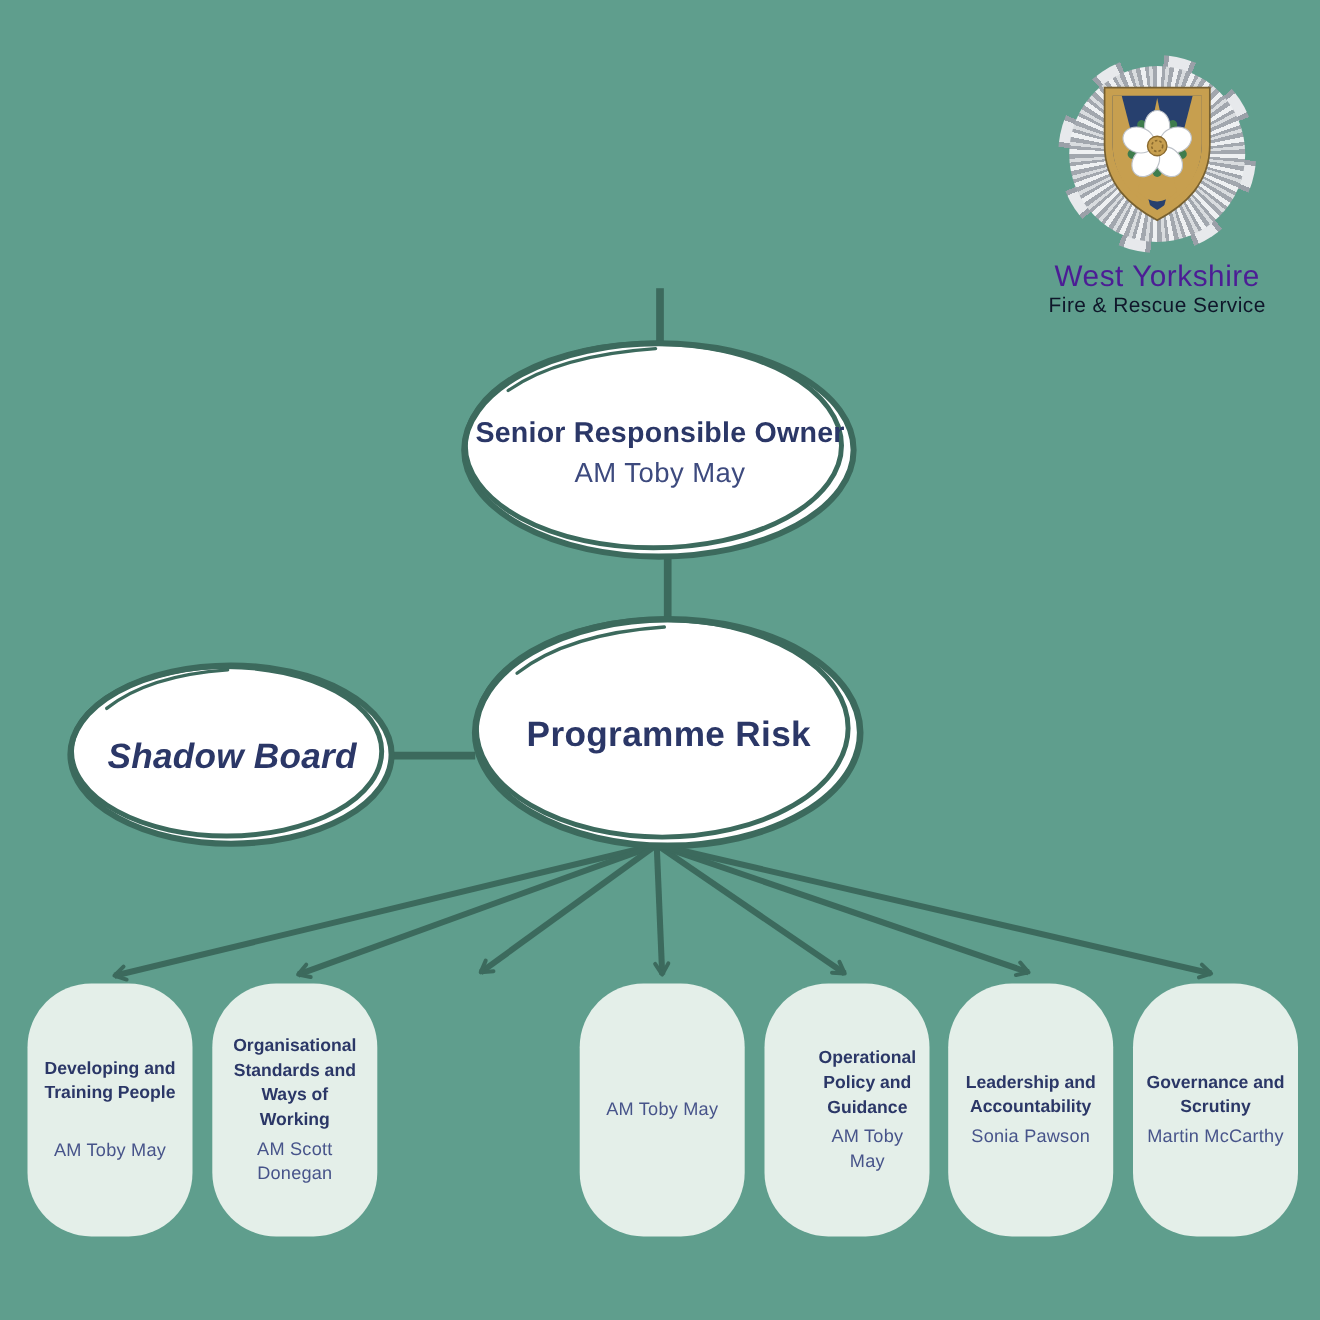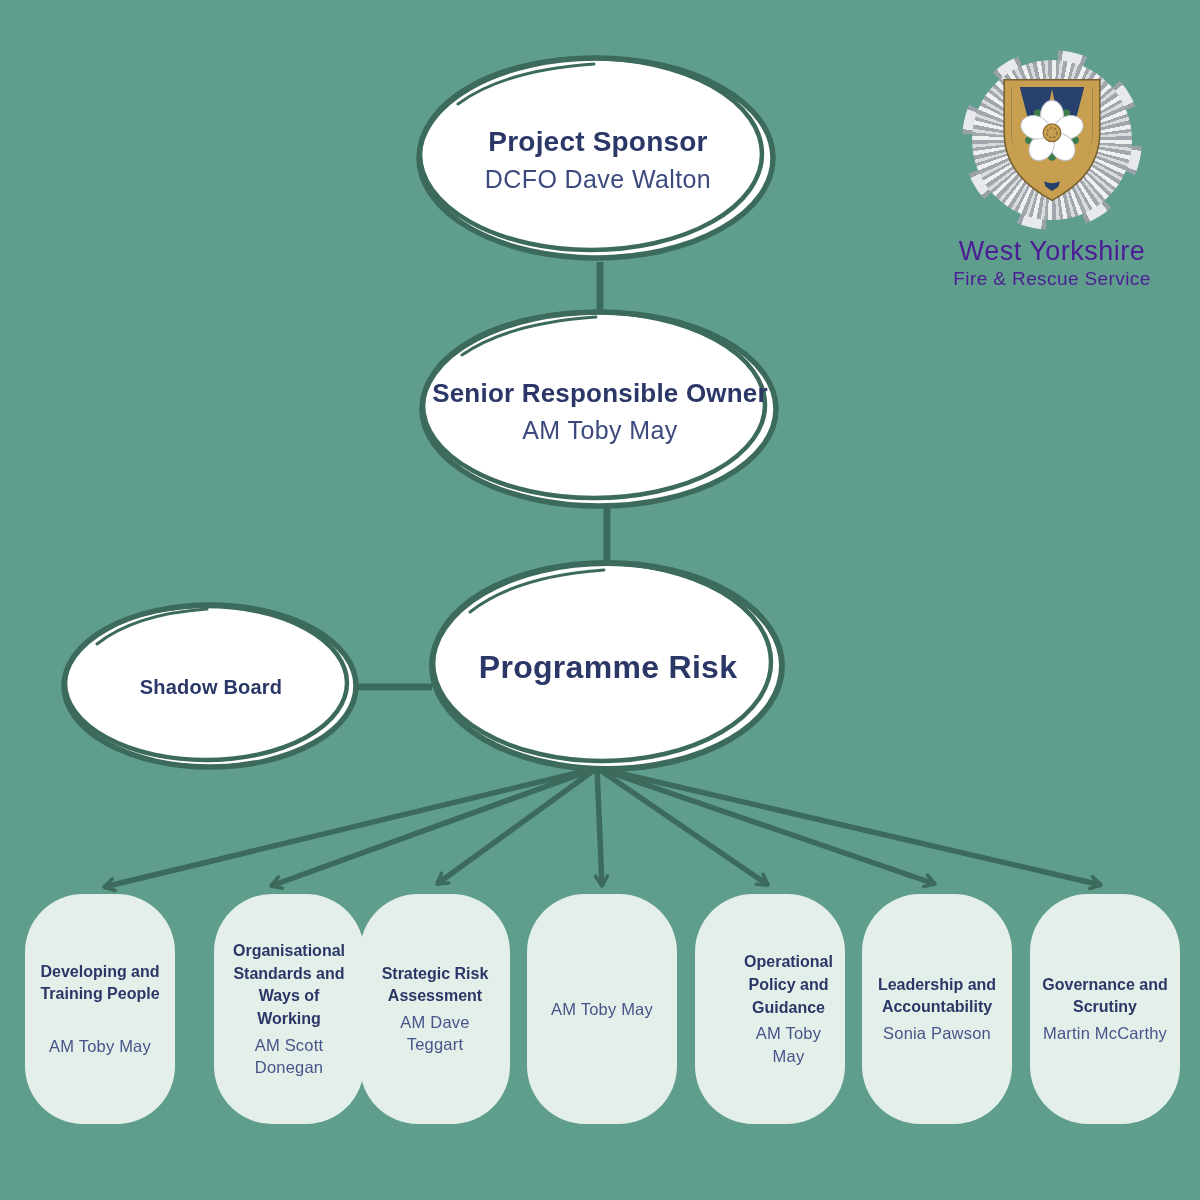--- a/index.html
+++ b/index.html
@@ -31,33 +31,33 @@
   #node-sponsor .e-name  { font-size:25px; }
 
   #node-sro { left:410px; top:305px; width:380px; height:212px; }
   #node-sro .e-title { font-size:26px; }
   #node-sro .e-name  { font-size:25px; }
 
   #node-programme-board { left:422px; top:556px; width:372px; height:222px; }
   #node-programme-board .e-title { font-size:32px; letter-spacing:.3px; }
 
   #node-shadow-board { left:55px; top:598px; width:312px; height:178px; }
-  #node-shadow-board .e-title { font-size:20px; }
+  #node-shadow-board .e-title { font-size:32px;font-style:italic; }
 
   
   .board-row { position:absolute; left:0; top:894px; width:1200px; height:230px; z-index:2; }
   .board-pill {
     position:absolute; top:0; width:150px; height:230px;
     background:#E4EFE9; border-radius:58px;
     display:flex; flex-direction:column; align-items:center; justify-content:center;
     text-align:center; padding:0 11px; gap:3px;
   }
   .board-pill .b-title { color:#2B3767; font-weight:bold; font-size:16px; line-height:1.42; }
   .board-pill .b-name  { color:#47548A; font-weight:normal; font-size:16.5px; line-height:1.35; letter-spacing:.2px; }
-  #board-0 { left:25px;gap:29px; }  #board-1 { left:193px;margin-left:21px; } #board-2 { left:360px; }
+  #board-0 { left:25px;gap:29px; }  #board-1 { left:193px; } #board-2 { left:360px; }
   #board-3 { left:527px; } #board-4 { left:695px;padding-left:48px; } #board-5 { left:862px; }
   #board-6 { left:1030px; }
 
   
   .logo { position:absolute; left:932px; top:50px; width:240px; height:245px; z-index:2; }
   .badge { position:absolute; left:30px; top:0; width:180px; height:180px; }
   .rays-outer {
     position:absolute; inset:0; border-radius:50%;
     background:repeating-conic-gradient(from -9deg,
       rgba(0,0,0,0) 0deg 13deg, #9aa0a8 13deg 16deg, #e7e9ec 16deg 29deg,
@@ -65,21 +65,21 @@
   }
   .rays-inner {
     position:absolute; inset:10px; border-radius:50%;
     background:repeating-conic-gradient(from 0deg,
       #eef0f2 0deg 3.2deg, #a2a7ae 3.2deg 5.6deg,
       #d9dcdf 5.6deg 8.1deg, #a2a7ae 8.1deg 11.25deg);
   }
   .shield-svg { position:absolute; left:38px; top:26px; }
   .logo-text { position:absolute; left:0; top:186px; width:240px; text-align:center; }
   .logo-line1 { color:#4c1d95; font-size:27px; letter-spacing:.5px; line-height:1.15; font-weight:normal; }
-  .logo-line2 { color:#4c1d95; font-size:19px; letter-spacing:.4px; line-height:1.3; font-weight:normal; }
+  .logo-line2 { color:#0f172a; font-size:19px; letter-spacing:.4px; line-height:1.3; font-weight:normal; }
 </style>
 </head>
 <body>
 
 <div class="canvas">
 
   <svg id="connector-layer" width="1200" height="1200" viewBox="0 0 1200 1200">
     <defs>
       <marker id="ah" viewBox="0 0 18 18" refX="13" refY="9" markerWidth="18" markerHeight="18" orient="auto" markerUnits="userSpaceOnUse">
         <path d="M3,3 L13,9 L3,15" fill="none" stroke="#3C6A5D" stroke-width="3.6" stroke-linecap="round" stroke-linejoin="round"></path>
@@ -94,31 +94,20 @@
       <line x1="597" y1="768" x2="104" y2="887" marker-end="url(#ah)"></line>
       <line x1="597" y1="768" x2="271" y2="886" marker-end="url(#ah)"></line>
       <line x1="597" y1="768" x2="437" y2="884" marker-end="url(#ah)"></line>
       <line x1="597" y1="768" x2="602" y2="886" marker-end="url(#ah)"></line>
       <line x1="597" y1="768" x2="768" y2="885" marker-end="url(#ah)"></line>
       <line x1="597" y1="768" x2="935" y2="884" marker-end="url(#ah)"></line>
       <line x1="597" y1="768" x2="1101" y2="885" marker-end="url(#ah)"></line>
     </g>
   </svg>
 
-  <div class="enode" id="node-sponsor">
-    <svg width="380" height="220" viewBox="0 0 380 220">
-      <ellipse cx="188" cy="108" rx="177" ry="100" fill="#FFFFFF" stroke="#3C6A5D" stroke-width="5.5"></ellipse>
-      <ellipse cx="183" cy="104" rx="171" ry="96" fill="none" stroke="#3C6A5D" stroke-width="4.5"></ellipse>
-      <path d="M50,54 Q96,20 186,14" fill="none" stroke="#3C6A5D" stroke-width="3" stroke-linecap="round"></path>
-    </svg>
-    <div class="etext">
-      <div class="e-title">Project Sponsor</div>
-      <div class="e-name">DCFO Dave Walton</div>
-    </div>
-  </div>
 
   <div class="enode" id="node-sro">
     <svg width="380" height="212" viewBox="0 0 380 212">
       <ellipse cx="189" cy="104" rx="177" ry="97" fill="#FFFFFF" stroke="#3C6A5D" stroke-width="5.5"></ellipse>
       <ellipse cx="184" cy="100" rx="171" ry="93" fill="none" stroke="#3C6A5D" stroke-width="4.5"></ellipse>
       <path d="M52,50 Q98,18 186,12" fill="none" stroke="#3C6A5D" stroke-width="3" stroke-linecap="round"></path>
     </svg>
     <div class="etext">
       <div class="e-title">Senior Responsible Owner</div>
       <div class="e-name">AM Toby May</div>
@@ -148,24 +137,20 @@
   </div>
 
   <div class="board-row">
     <div class="board-pill" id="board-0">
       <div class="b-title">Developing and Training People</div>
       <div class="b-name">AM Toby May</div>
     </div>
     <div class="board-pill" id="board-1">
       <div class="b-title">Organisational Standards and Ways of Working</div>
       <div class="b-name">AM Scott Donegan</div>
-    </div>
-    <div class="board-pill" id="board-2">
-      <div class="b-title">Strategic Risk Assessment</div>
-      <div class="b-name">AM Dave Teggart</div>
     </div>
     <div class="board-pill" id="board-3">
       <div class="b-name">AM Toby May</div>
     </div>
     <div class="board-pill" id="board-4">
       <div class="b-title">Operational Policy and Guidance</div>
       <div class="b-name">AM Toby May</div>
     </div>
     <div class="board-pill" id="board-6">
       <div class="b-title">Governance and Scrutiny</div>

